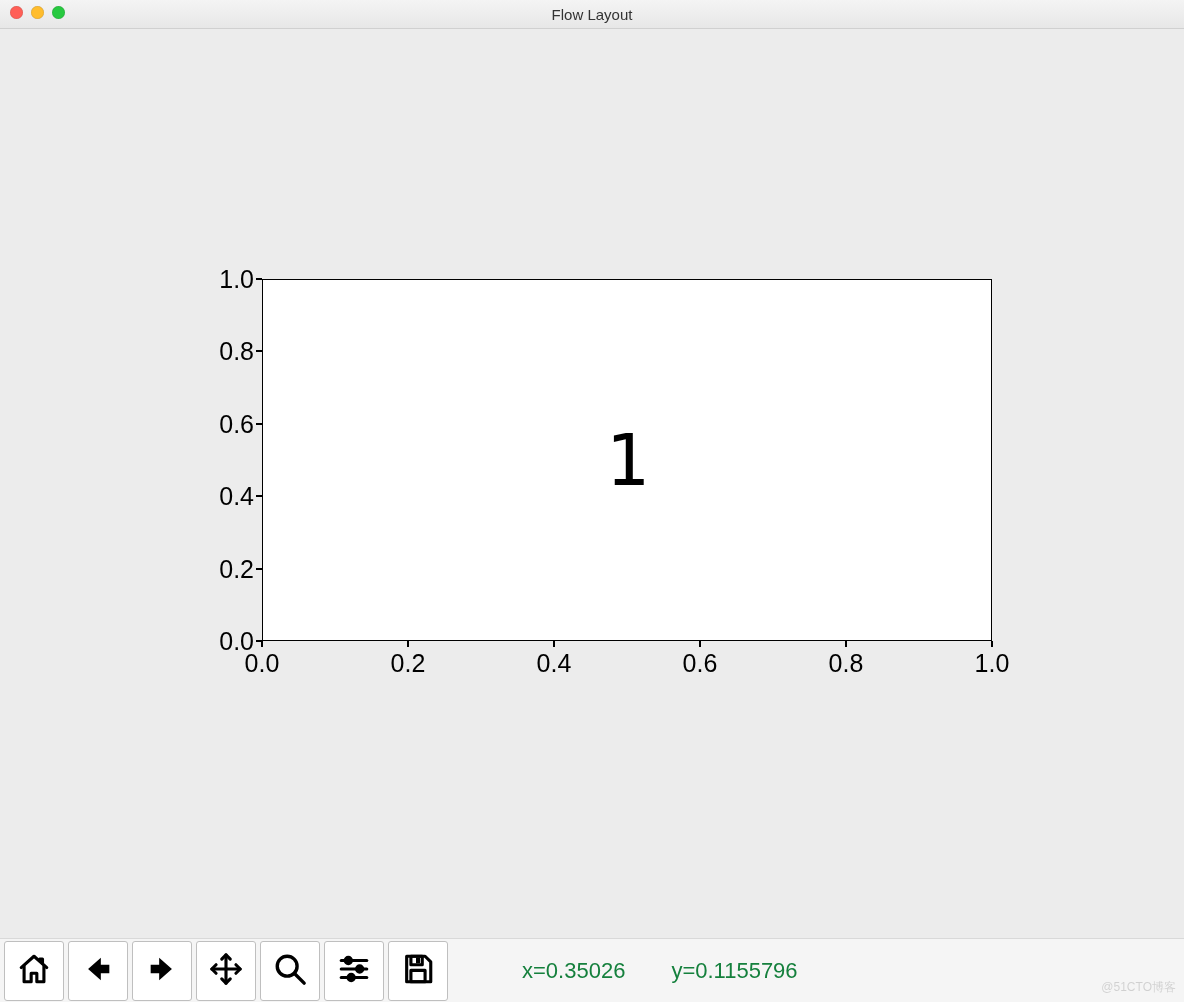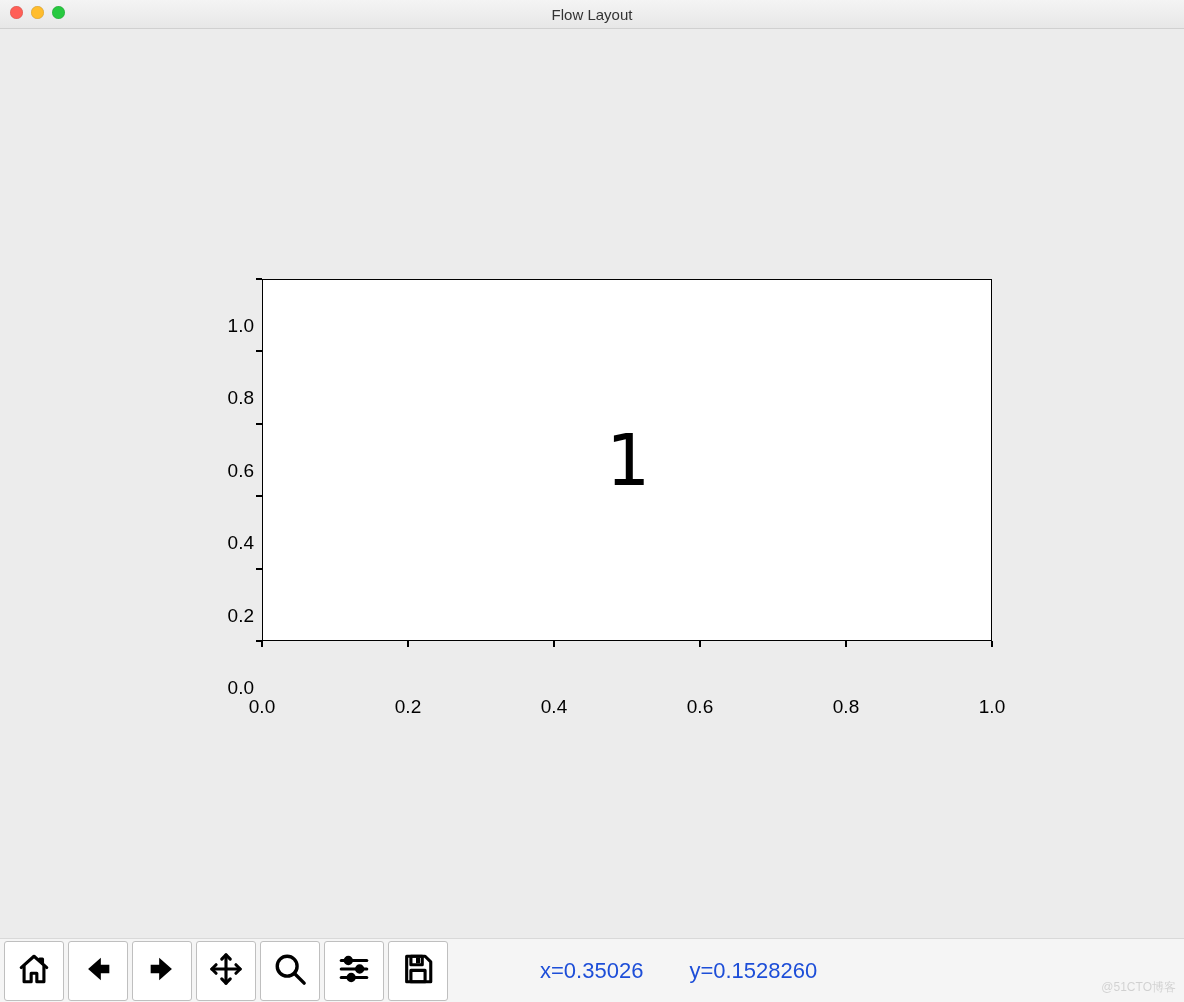--- a/index.html
+++ b/index.html
@@ -74,23 +74,22 @@
     left: 50%;
     top: 50%;
     transform: translate(-50%, -50%);
     font-family: "DejaVu Sans Mono", "Menlo", "Consolas", monospace;
     font-size: 72px;
     color: #000;
     line-height: 1;
   }
   .ytick, .xtick {
     position: absolute;
-    font-size: 19px;
+    font-size: 25px;
     color: #000;
-    margin-top: 47px;
   }
   .ytick {
     right: 758px;
     text-align: right;
     width: 60px;
     transform: translateY(-50%);
   }
   .xtick {
     top: 380px;
     transform: translateX(-50%);
@@ -126,25 +125,25 @@
     display: flex;
     align-items: center;
     justify-content: center;
     cursor: pointer;
   }
   .tool-btn svg {
     width: 34px;
     height: 34px;
   }
   .status {
-    margin-left: 90px;
+    margin-left: 72px;
     display: flex;
     gap: 46px;
     font-size: 22px;
-    color: #1d4ed8;
+    color: #15803d;
   }
   .watermark {
     position: absolute;
     right: 8px;
     bottom: 6px;
     font-size: 12px;
     color: rgba(0,0,0,0.15);
   }
 </style>
 </head>
@@ -258,17 +257,17 @@
         <path d="M4 3 H17 L21 7 V21 H4 Z"></path>
         <rect x="7" y="3" width="8" height="6"></rect>
         <rect x="7" y="13" width="10" height="8"></rect>
         <line x1="12" y1="4" x2="12" y2="8" stroke-width="2.8"></line>
       </svg>
     </span>
   </div>
 
   <div class="status">
     <span>x=0.35026</span>
-    <span>y=0.1528260</span>
+    <span>y=0.1155796</span>
   </div>
 
   <div class="watermark">@51CTO博客</div>
 </div>
 
 </body></html>

